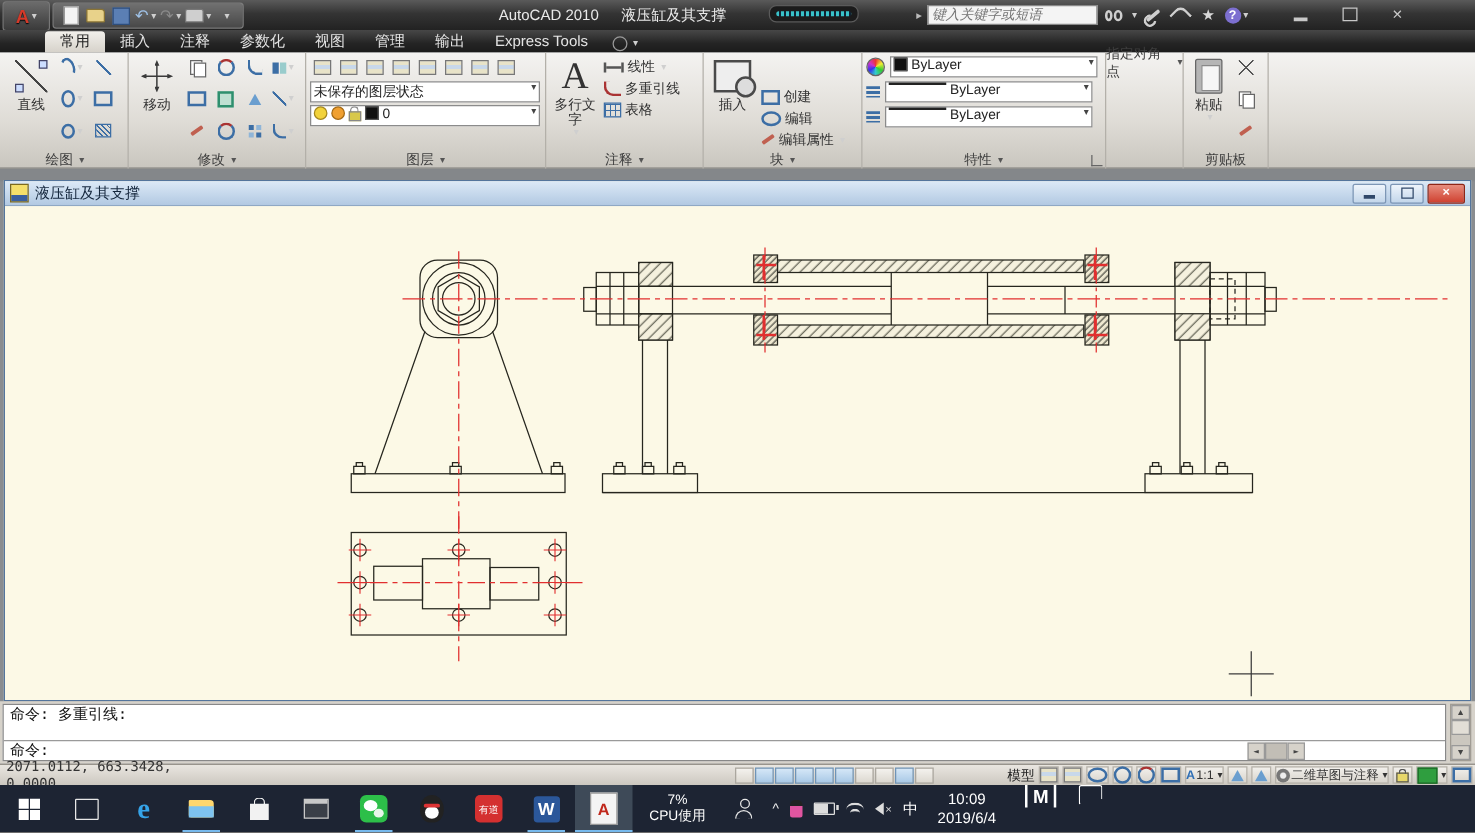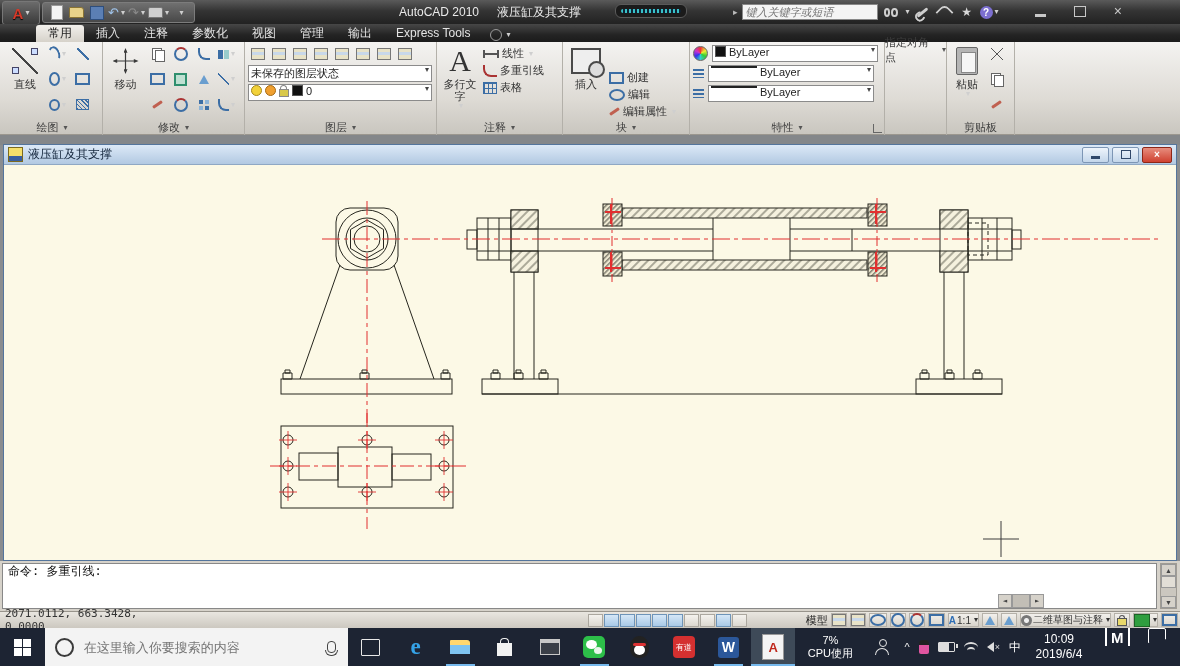--- a/index.html
+++ b/index.html
@@ -683,20 +683,21 @@
         <g stroke="#3c3c3c" stroke-width="1">
           <path d="M997,356 V392 M979,374 H1015"></path>
         </g>
       </svg>
     </div>
   </div>
 
   <div class="cmd">
     <div class="cmdtxt">
       <div class="cline">命令: 多重引线:</div>
+      <div class="cprompt">命令:</div>
       <div class="hsb">
         <span class="sbtn">◄</span>
         <span class="thumb"></span>
         <span class="sbtn">►</span>
       </div>
     </div>
     <div class="vsb">
       <span class="sbtn up">▲</span>
       <span class="vthumb"></span>
       <span class="sbtn dn">▼</span>
@@ -763,25 +764,20 @@
       <span class="sbtn2">
           <span class="s-sq"></span>
         </span>
     </div>
   </div>
 
   <div class="task">
     <div class="titem">
         <span class="startico"></span>
       </div>
-    <div class="tsearch">
-      <span class="cort"></span>
-      <input placeholder="在这里输入你要搜索的内容" style="">
-      <span class="mic"></span>
-    </div>
     <div class="titem">
         <span class="tv"></span>
       </div>
     <div class="titem">
         <span class="edgeE">e</span>
       </div>
     <div class="titem run">
         <span class="folder"></span>
       </div>
     <div class="titem">

